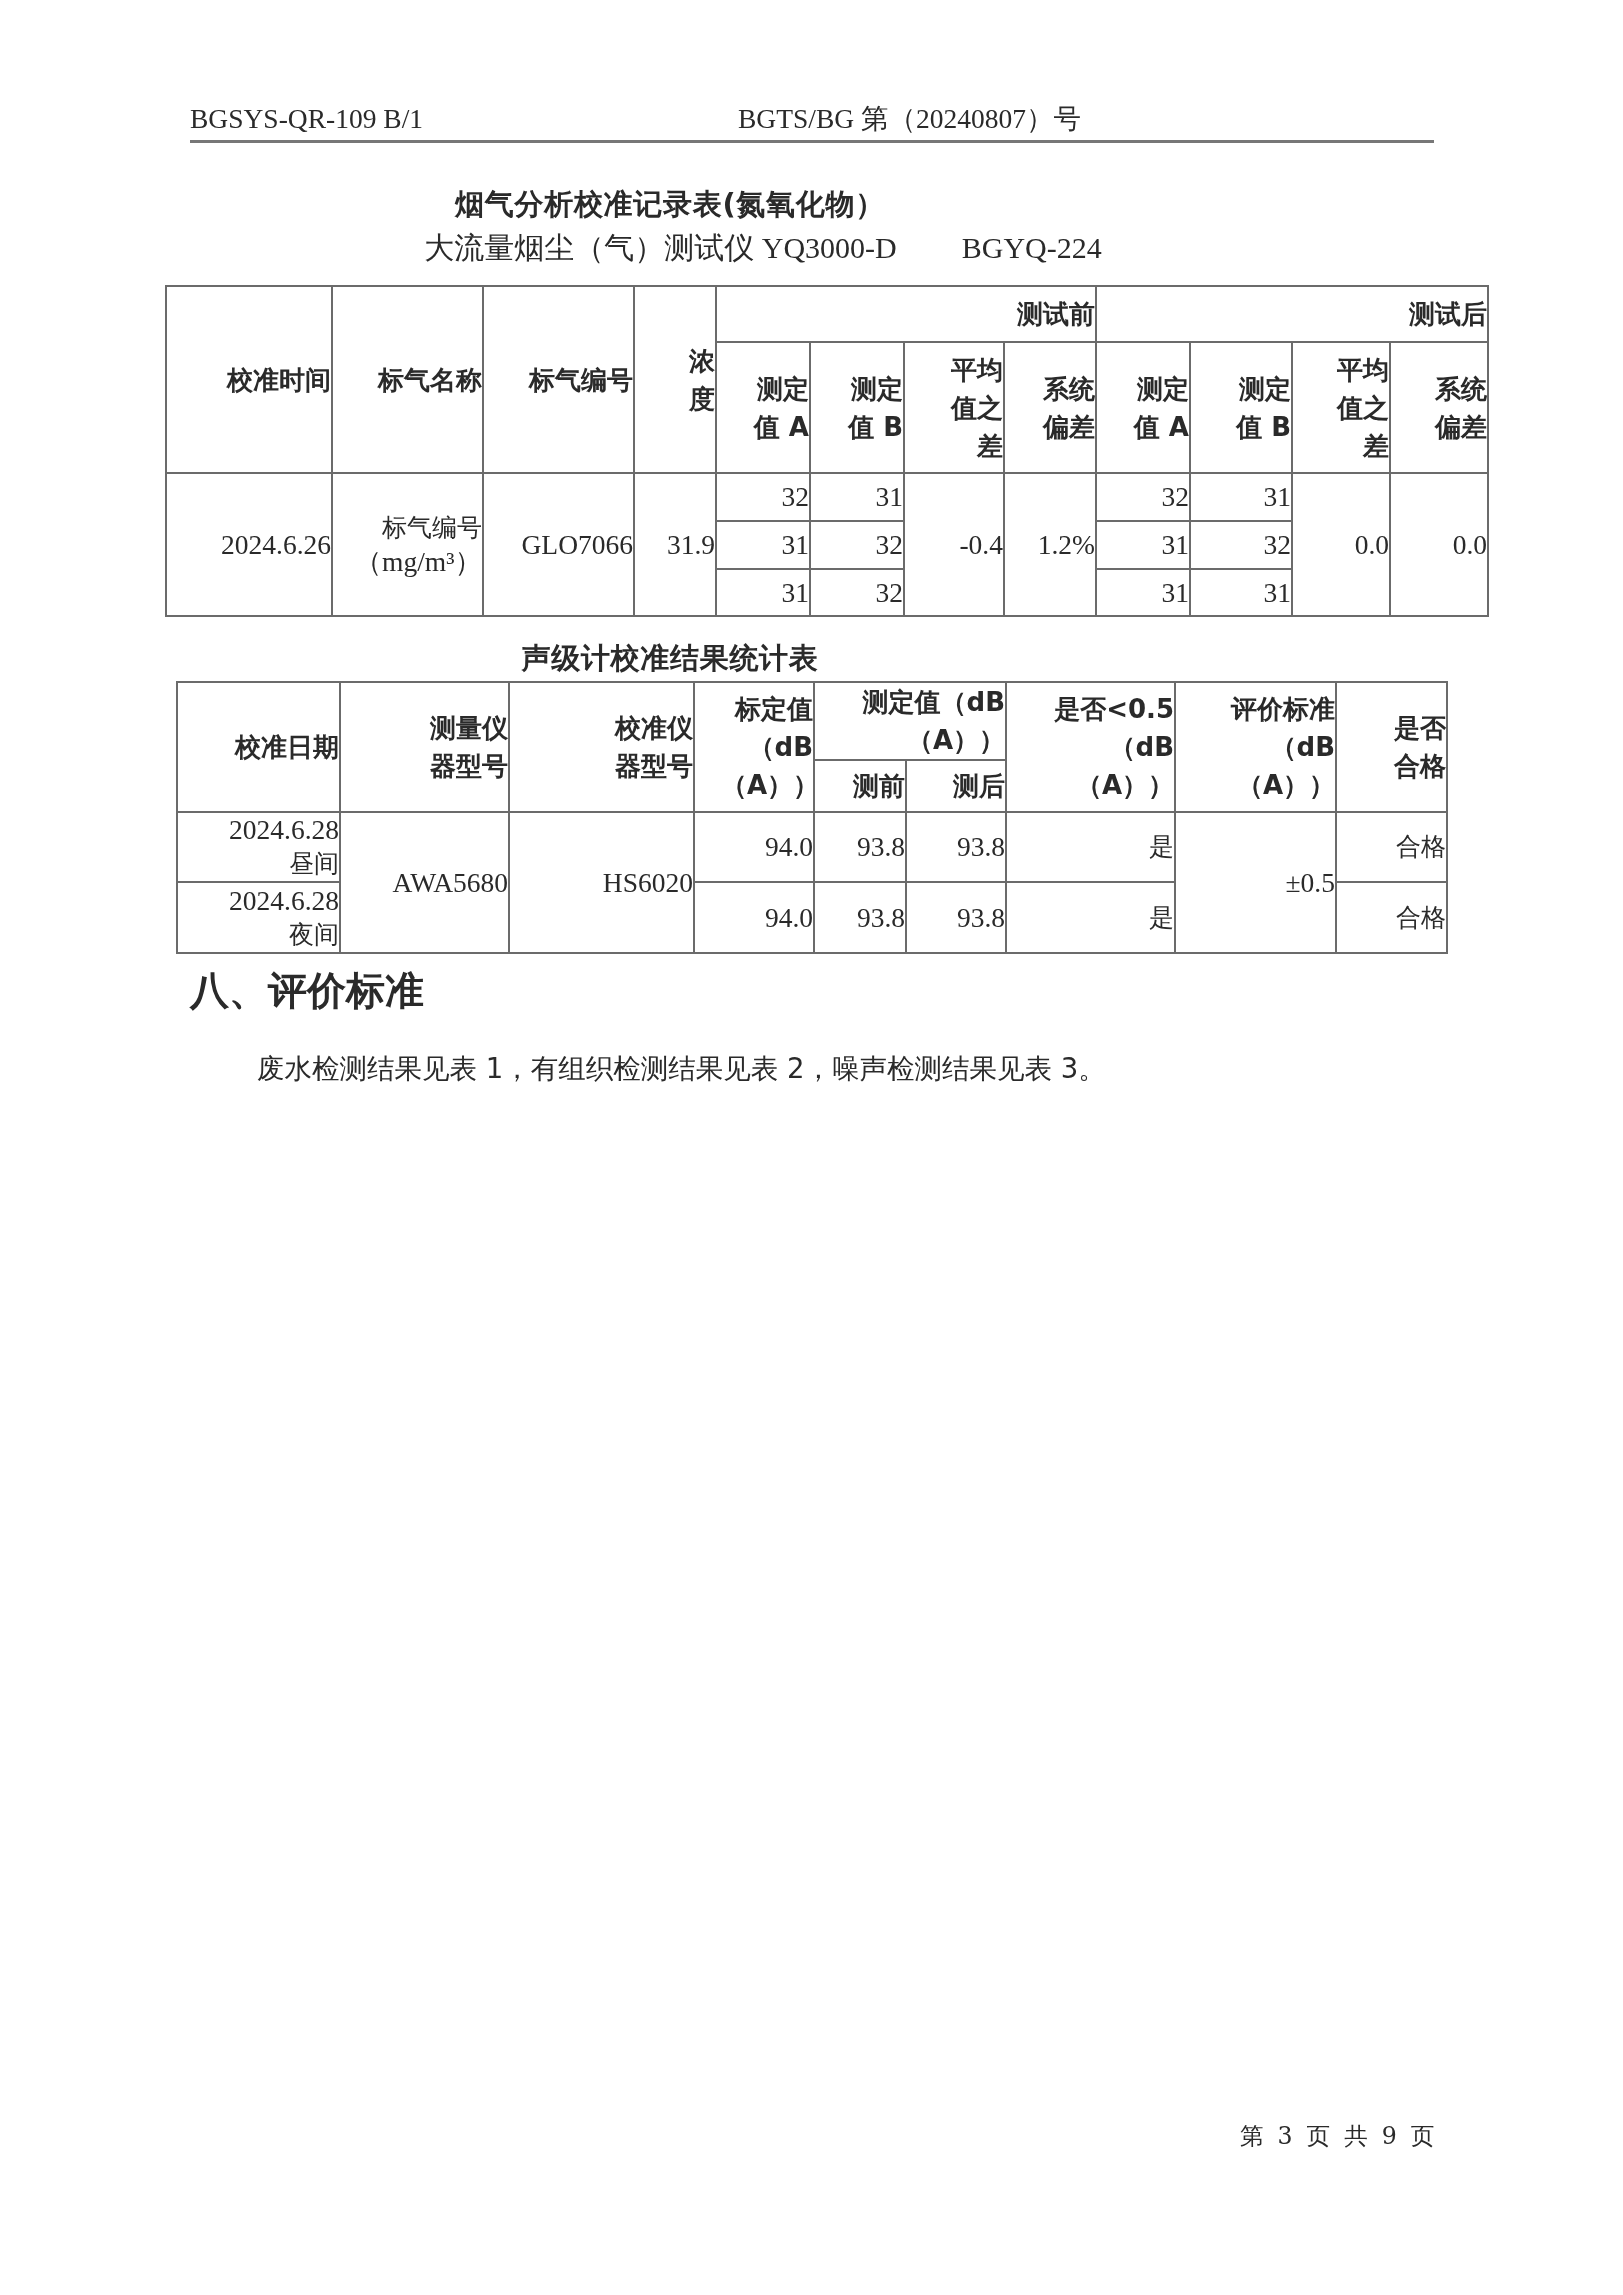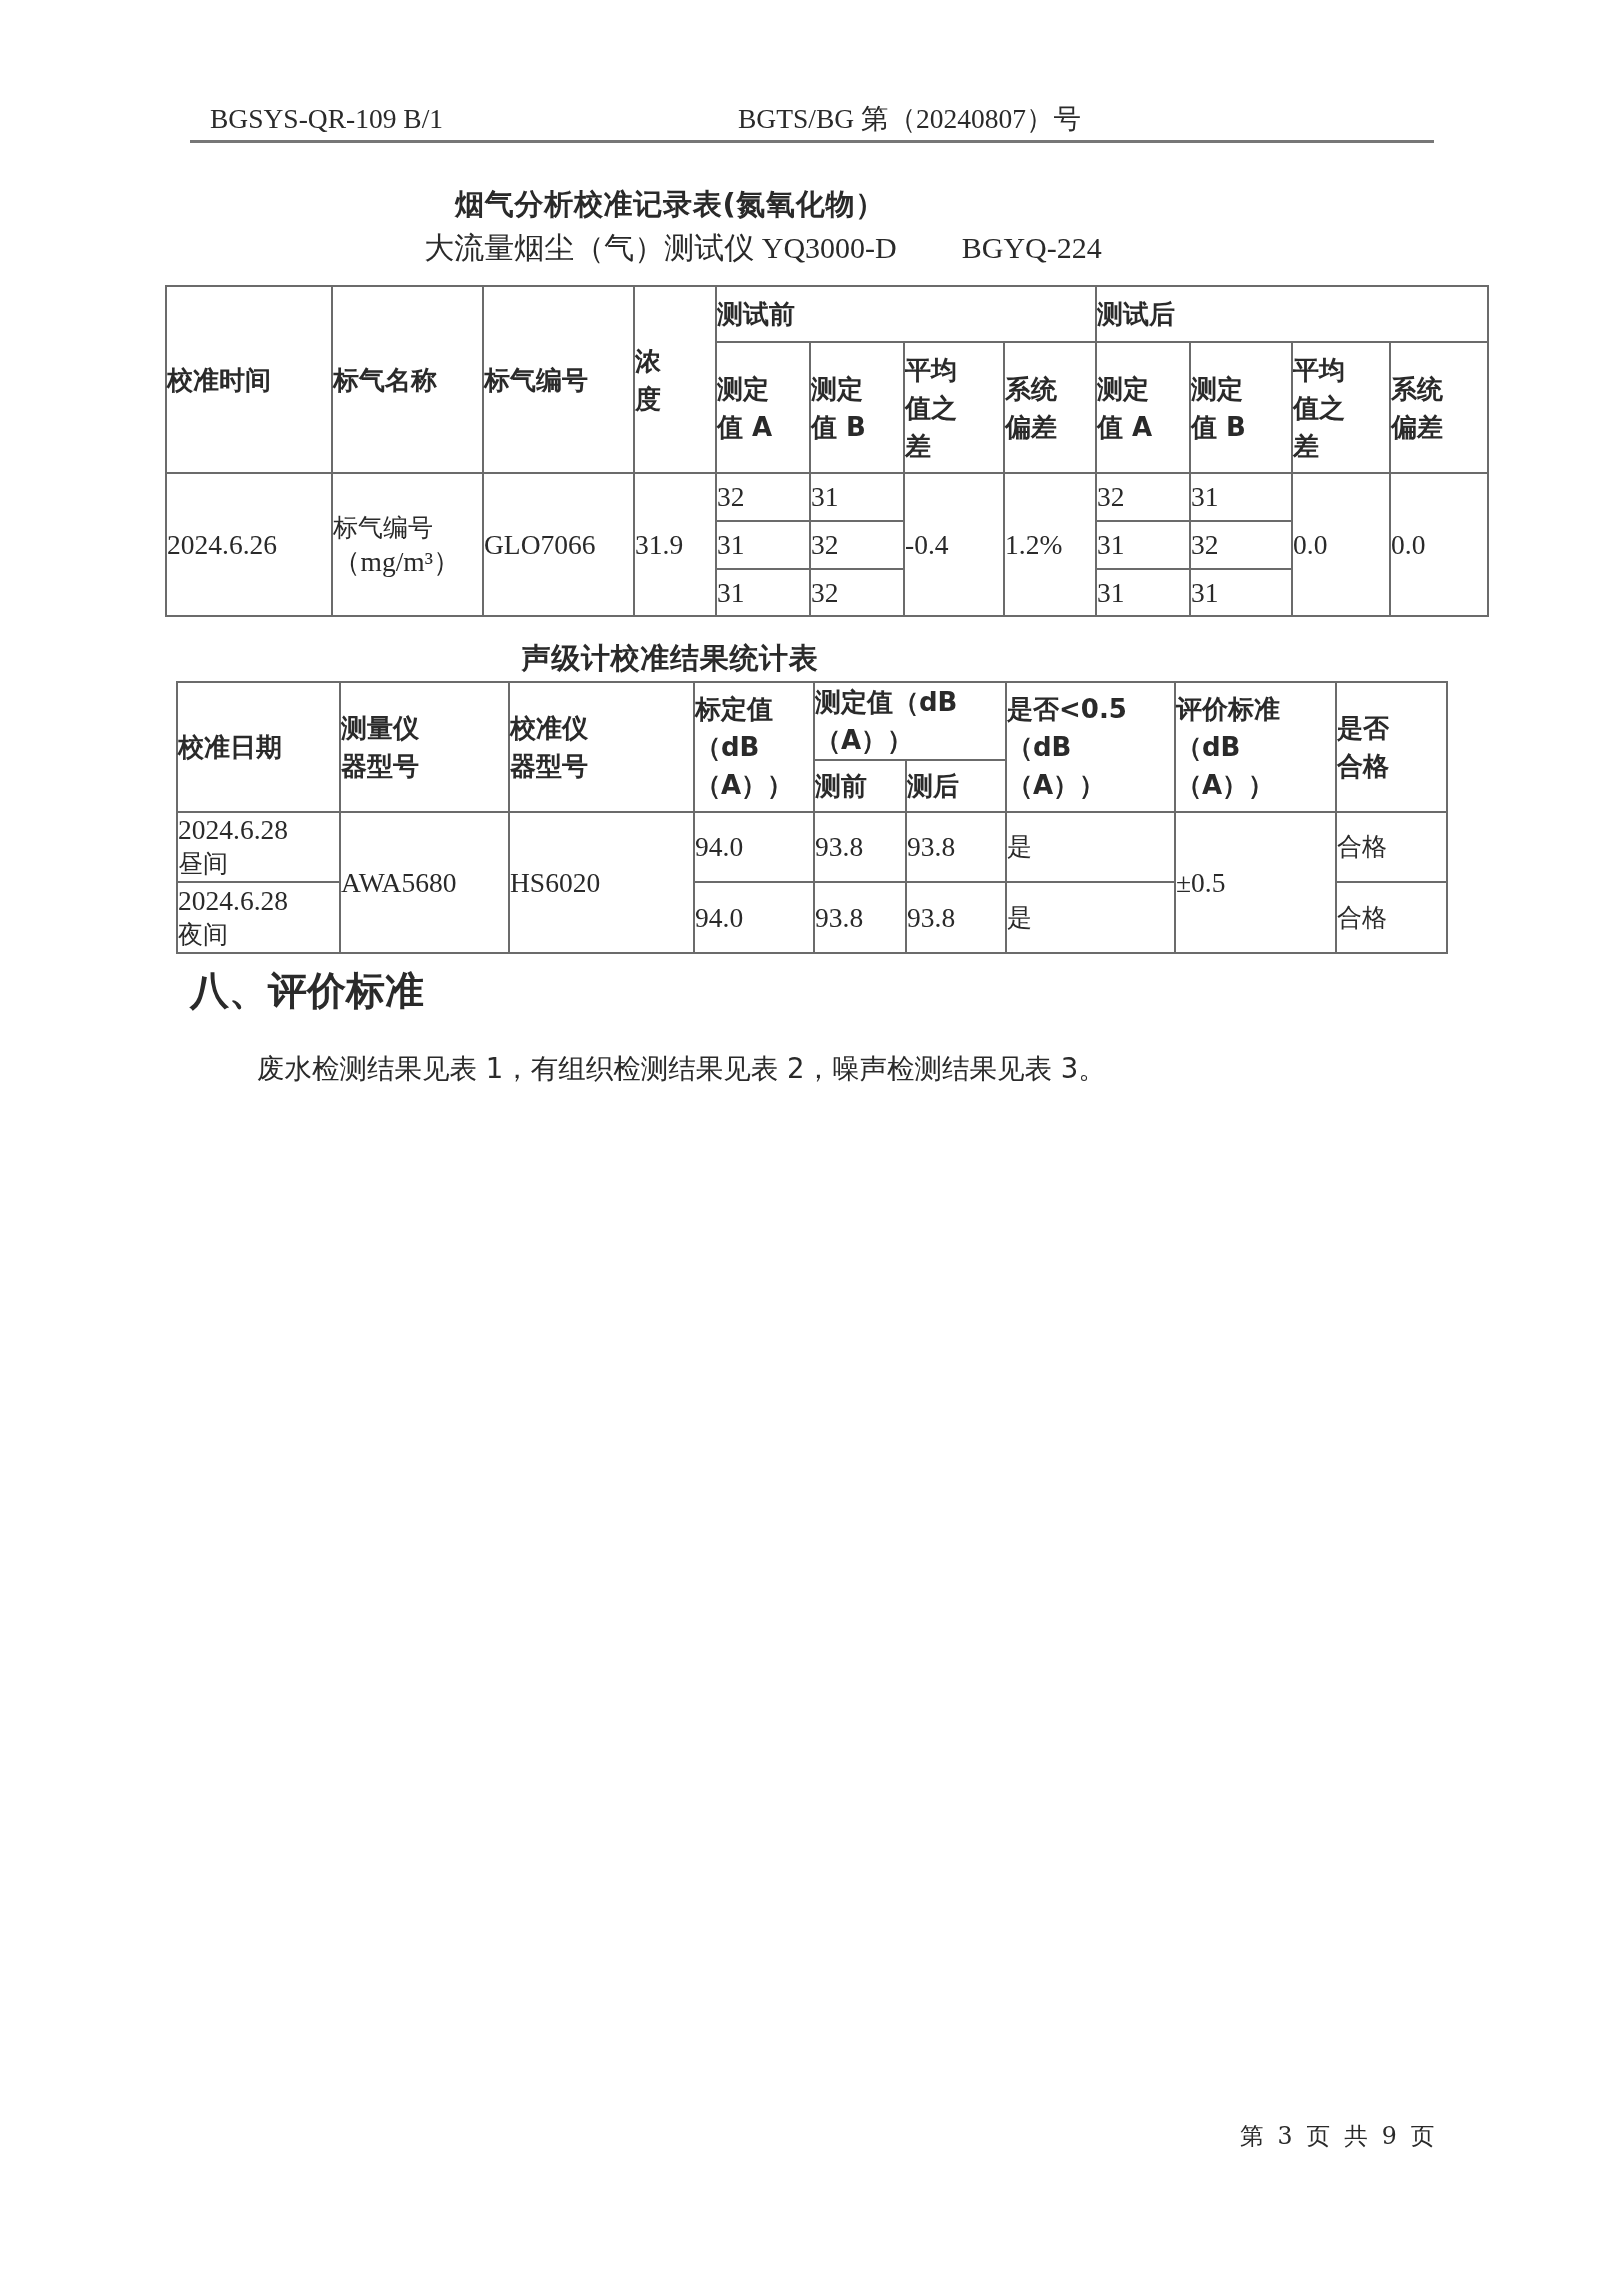--- a/index.html
+++ b/index.html
@@ -1,28 +1,28 @@
 <!DOCTYPE html>
 <html style="font-size:10.5px"><head>
 <meta charset="utf-8">
 <style>
   html, body { margin: 0; padding: 0; background: #ffffff; }
   body { width: 1623px; height: 2295px; position: relative; overflow: hidden;
          font-family: "DejaVu Serif", "Liberation Serif", serif; color: #2a2a2a; }
   .abs { position: absolute; }
-  .hdr-left { left: 190px; top: 103px; font-family: "Liberation Serif", serif; font-size: 27.5px; line-height: 31px; margin-left: 20px; }
+  .hdr-left { left: 190px; top: 103px; font-family: "Liberation Serif", serif; font-size: 27.5px; line-height: 31px; }
   .hdr-right { left: 738px; top: 103px; font-family: "Liberation Serif", "DejaVu Serif", serif; font-size: 27.5px; line-height: 31px; }
   .hdr-rule { left: 190px; top: 140px; width: 1244px; height: 2.6px; background: #777; }
   .title1 { left: 0; width: 1340px; top: 186px; text-align: center; font-family: "DejaVu Sans", sans-serif;
             font-weight: bold; font-size: 29px; line-height: 37px; letter-spacing: 0.7px; }
   .title2 { left: 0; width: 1526px; top: 229px; text-align: center; font-family: "Liberation Serif", "DejaVu Serif", serif;
             font-size: 30px; line-height: 38px; }
   .title2 .gap { display: inline-block; width: 65px; }
   table { border-collapse: collapse; position: absolute; table-layout: fixed; }
-  td { border: 2px solid #6b6b6b; text-align: left; vertical-align: middle; padding: 0; }
+  td { border: 2px solid #6b6b6b; text-align: right; vertical-align: middle; padding: 0; }
   .th { font-family: "DejaVu Sans", sans-serif; font-weight: bold; font-size: 26px; line-height: 38px; }
   .tv { font-family: "Liberation Serif", "DejaVu Serif", serif; font-size: 27.5px; line-height: 34px; border-radius: 8px; }
   .tvc { font-family: "DejaVu Sans", sans-serif; font-size: 25px; line-height: 34px; }
   .sec-title { left: 190px; top: 965px; font-family: "DejaVu Sans", sans-serif; font-weight: bold; font-size: 39px; line-height: 52px; }
   .para { left: 257px; top: 1047px; font-family: "DejaVu Sans", sans-serif; font-size: 27.5px; line-height: 42px; }
   .footer { left: 1240px; top: 2121px; font-family: "DejaVu Serif", serif; font-size: 23.6px; line-height: 31px; word-spacing: 6.5px; }
 </style>
 </head>
 <body>
 

